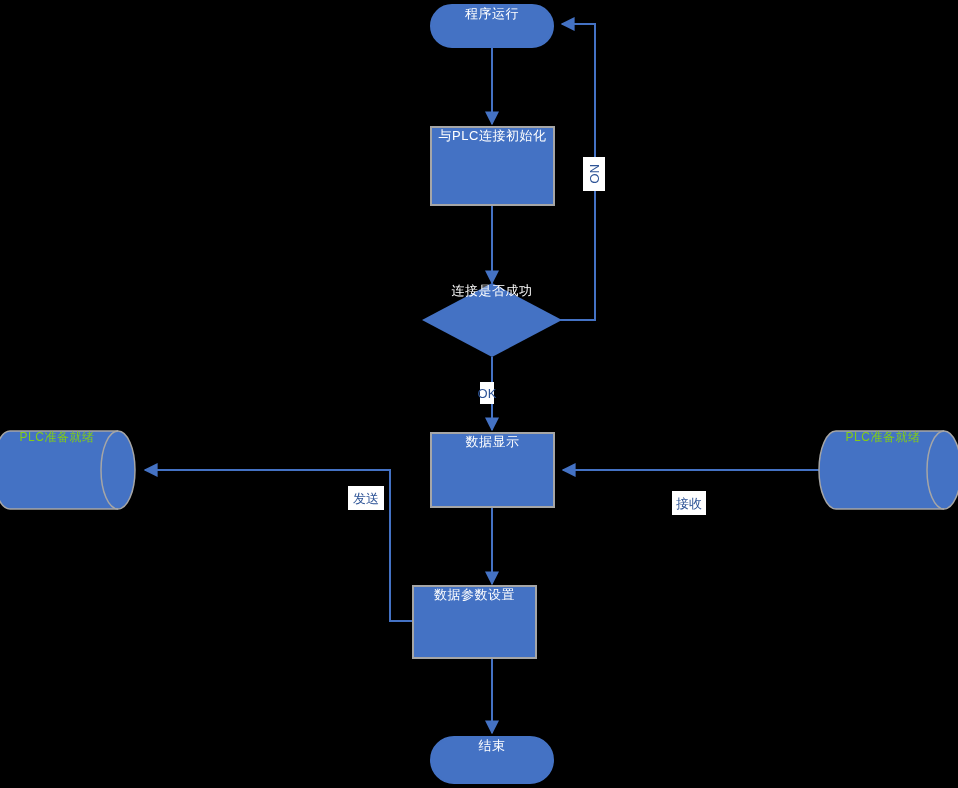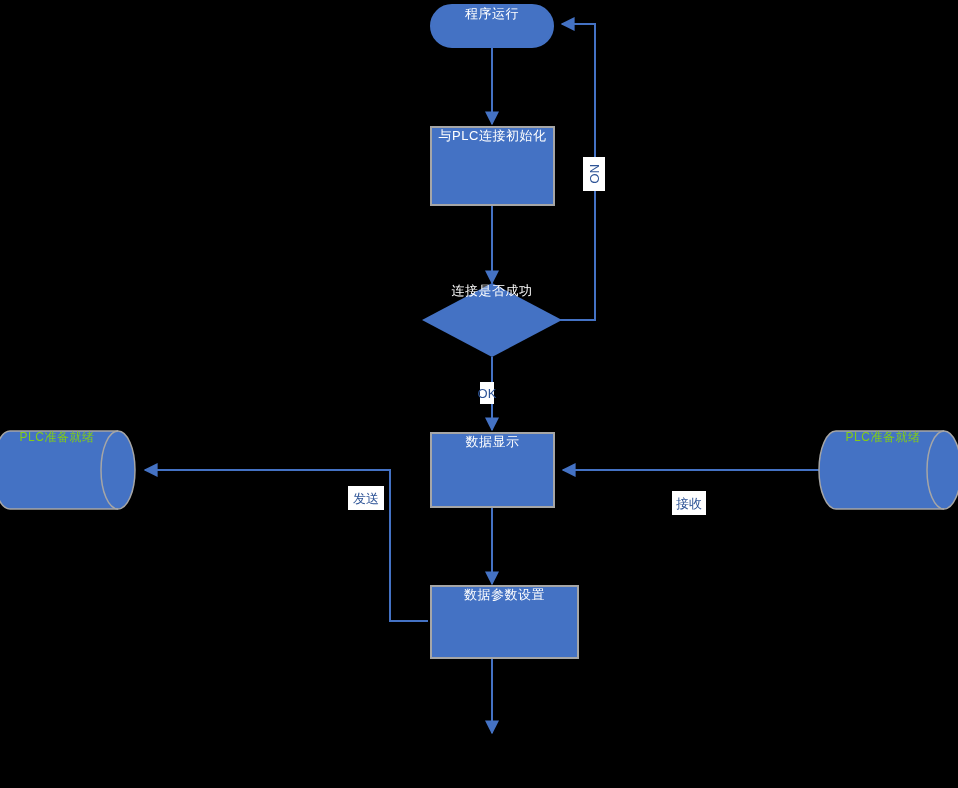--- a/index.html
+++ b/index.html
@@ -139,24 +139,27 @@
     <span>数据显示</span>
   </div>
 
   <div class="node node-decision" style="left:422px; top:283px; width:140px; height:74px;">
     <svg class="decision-shape" viewBox="0 0 140 74" preserveAspectRatio="none">
       <polygon points="70,0 140,37 70,74 0,37" fill="#4472C4"></polygon>
     </svg>
     <span class="decision-label">连接是否成功</span>
   </div>
 
-  <div class="node node-process" style="left:430px; top:585px; width:149px; height:74px;">
+  <div class="node node-process" style="left:412px; top:585px; width:125px; height:74px;">
     <span>数据参数设置</span>
   </div>
 
+  <div class="node node-terminator" style="left:430px; top:736px; width:124px; height:48px;">
+    <span>结束</span>
+  </div>
 
   <div class="node node-cylinder" style="left:-8px; top:430px; width:148px; height:80px;">
     <svg class="cyl-shape" viewBox="0 0 148 80" preserveAspectRatio="none">
       <path d="M 18 1 L 126 1 A 17 39 0 0 1 126 79 L 18 79 A 17 39 0 0 1 18 1 Z" fill="#4472C4" stroke="#A6A6A6" stroke-width="1.5"></path>
       <path d="M 126 1 A 17 39 0 0 0 126 79" fill="none" stroke="#A6A6A6" stroke-width="1.5"></path>
     </svg>
     <span class="cyl-label">PLC准备就绪</span>
   </div>
 
   <div class="node node-cylinder" style="left:818px; top:430px; width:148px; height:80px;">

